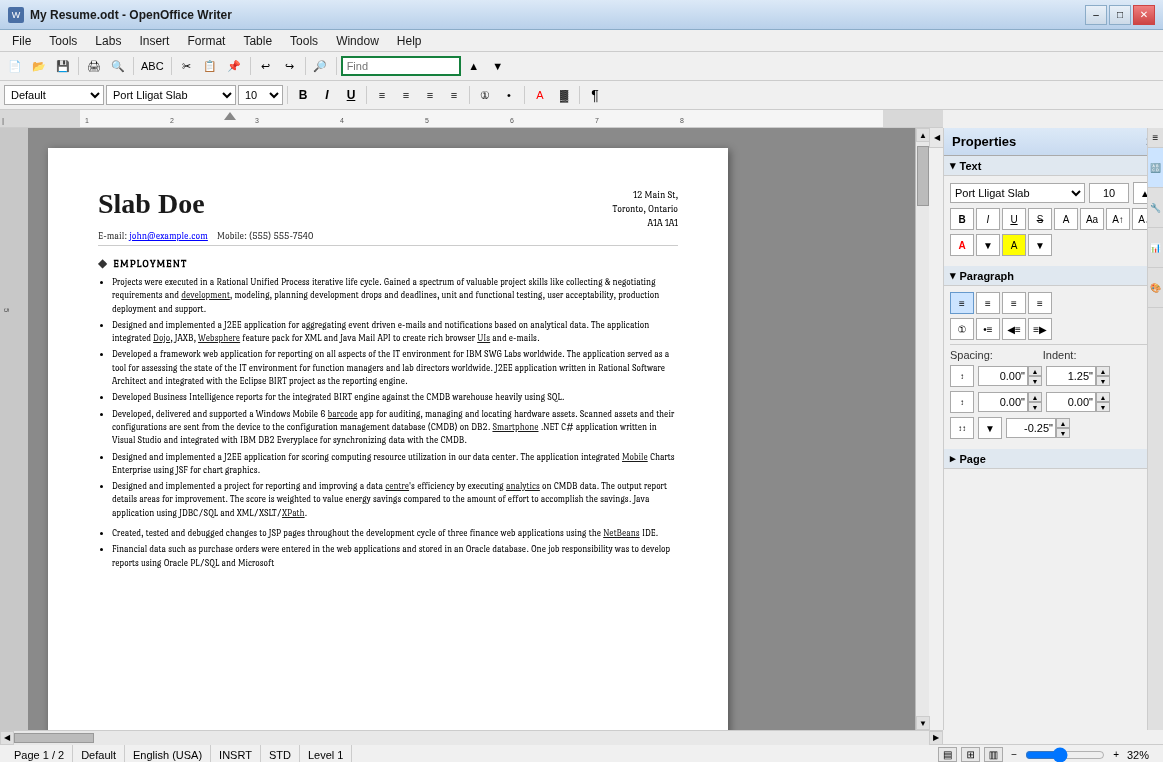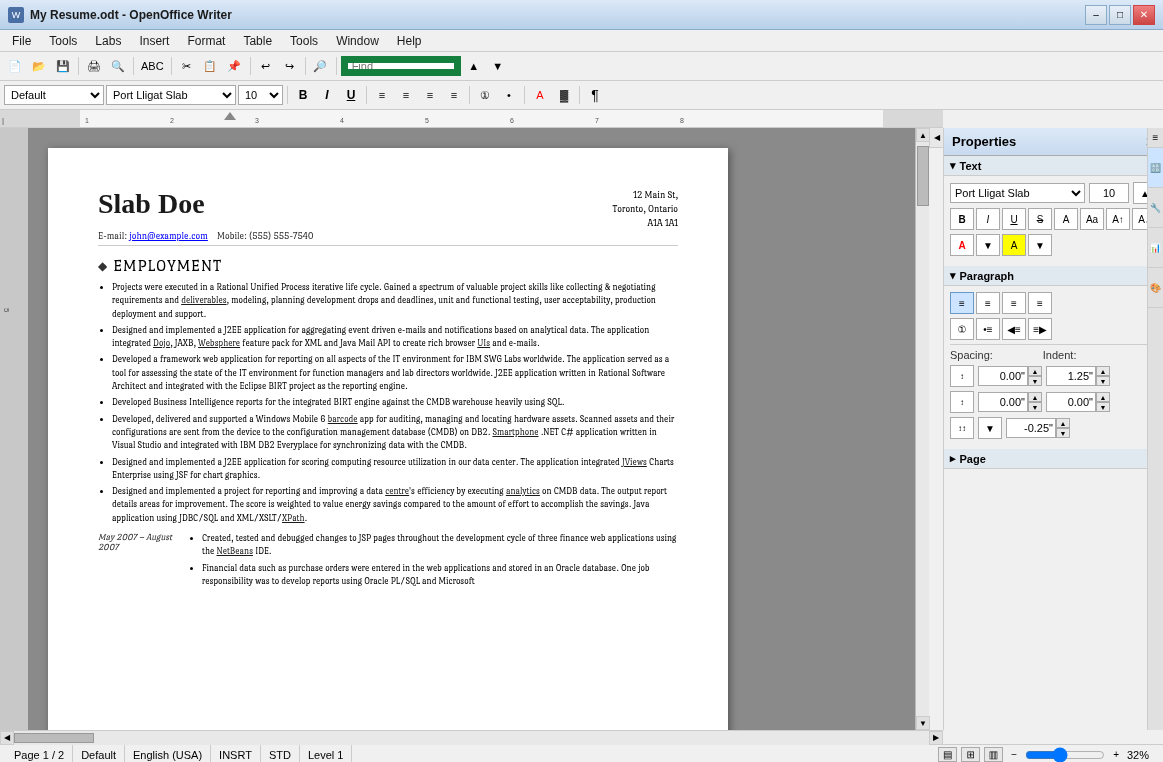--- a/index.html
+++ b/index.html
@@ -45,21 +45,21 @@
     .tool-btn {
       min-width: 22px; height: 22px; border: 1px solid transparent;
       background: transparent; cursor: pointer; display: flex; align-items: center;
       justify-content: center; font-size: 11px; padding: 0 2px;
     }
     .tool-sep { width: 1px; height: 18px; background: #ccc; margin: 0 2px; }
     .toolbar-select { height: 20px; font-size: 11px; border: 1px solid #aaa; background: white; padding: 0 2px; }
     .font-name-select { width: 130px; }
     .font-size-select { width: 45px; }
     .style-select { width: 100px; }
-    .search-box { height: 20px; width: 120px; font-size: 11px; border: 7px solid #15803d; padding: 0 4px; }
+    .search-box { height: 20px; width: 120px; font-size: 11px; border: 2px solid #15803d; padding: 0 4px; }
 
     
     .fmt-btn { min-width: 22px; height: 22px; border: 1px solid transparent; background: transparent; cursor: pointer; font-size: 12px; font-weight: bold; display: flex; align-items: center; justify-content: center; }
 
     
     .ruler {
       height: 18px;
       background: #f5f5f5;
       border-bottom: 1px solid #ccc;
       position: relative;
@@ -134,21 +134,21 @@
       position: relative;
     }
 
     
     .resume-header-right { float: right; text-align: right; font-size: 10px; line-height: 1.4; }
     .resume-name { font-size: 28px; font-weight: bold; color: #1a1a1a; margin-bottom: 4px; font-family: Georgia, serif; }
     .resume-contact { font-size: 10px; color: #333; margin-bottom: 8px; clear: both; border-bottom: 1px solid #ccc; padding-bottom: 4px; }
     .resume-contact a { color: blue; text-decoration: underline; }
     .section-header { display: flex; align-items: center; gap: 6px; margin: 10px 0 6px 0; }
     .section-diamond { font-size: 12px; color: #333; }
-    .section-title { font-size: 17px; font-weight: normal; letter-spacing: 1px; }
+    .section-title { font-size: 11px; font-weight: bold; letter-spacing: 1px; }
     .job-row { display: flex; gap: 10px; margin-bottom: 4px; }
     .job-dates { font-size: 9.5px; width: 80px; flex-shrink: 0; color: #333; font-style: italic; }
     .job-content { flex: 1; font-size: 10px; }
     .job-title { font-weight: bold; font-size: 10px; margin-bottom: 4px; }
     .job-bullets { padding-left: 14px; }
     .job-bullets li { font-size: 9.5px; margin-bottom: 3px; line-height: 1.4; }
     .job-bullets li a, .job-bullets li span.underline { text-decoration: underline; color: #1a1a1a; }
 
     
     .h-scrollbar-container { height: 14px; background: #e8e8e8; display: flex; align-items: center; border-top: 1px solid #ccc; margin-right: 220px; }
@@ -309,33 +309,32 @@
           </div>
 
           <div class="section-header">
             <span class="section-diamond">◆</span>
             <span class="section-title">EMPLOYMENT</span>
           </div>
 
           <div class="job-row">
             <div class="job-content">
               <ul class="job-bullets">
-                <li>Projects were executed in a Rational Unified Process iterative life cycle. Gained a spectrum of valuable project skills like collecting &amp; negotiating requirements and <span class="underline">deliverables</span>, modeling, planning development drops and deadlines, unit and functional testing, user acceptability, production deployment and support.</li>
+                <li>Projects were executed in a Rational Unified Process iterative life cycle. Gained a spectrum of valuable project skills like collecting &amp; negotiating requirements and <span class="underline">development</span>, modeling, planning development drops and deadlines, unit and functional testing, user acceptability, production deployment and support.</li>
                 <li>Designed and implemented a J2EE application for aggregating event driven e-mails and notifications based on analytical data. The application integrated <span class="underline">Dojo</span>, JAXB, <span class="underline">Websphere</span> feature pack for XML and Java Mail API to create rich browser <span class="underline">UIs</span> and e-mails.</li>
                 <li>Developed a framework web application for reporting on all aspects of the IT environment for IBM SWG Labs worldwide. The application served as a tool for assessing the state of the IT environment for function managers and lab directors worldwide. J2EE application written in Rational Software Architect and integrated with the Eclipse BIRT project as the reporting engine.</li>
                 <li>Developed Business Intelligence reports for the integrated BIRT engine against the CMDB warehouse heavily using SQL.</li>
                 <li>Developed, delivered and supported a Windows Mobile 6 <span class="underline">barcode</span> app for auditing, managing and locating hardware assets. Scanned assets and their configurations are sent from the device to the configuration management database (CMDB) on DB2. <span class="underline">Smartphone</span> .NET C# application written in Visual Studio and integrated with IBM DB2 Everyplace for synchronizing data with the CMDB.</li>
-                <li>Designed and implemented a J2EE application for scoring computing resource utilization in our data center. The application integrated <span class="underline">JViews</span> Charts Enterprise using JSF for chart graphics.</li>
+                <li>Designed and implemented a J2EE application for scoring computing resource utilization in our data center. The application integrated <span class="underline">Mobile</span> Charts Enterprise using JSF for chart graphics.</li>
                 <li>Designed and implemented a project for reporting and improving a data <span class="underline">centre</span>'s efficiency by executing <span class="underline">analytics</span> on CMDB data. The output report details areas for improvement. The score is weighted to value energy savings compared to the amount of effort to accomplish the savings. Java application using JDBC/SQL and XML/XSLT/<span class="underline">XPath</span>.</li>
               </ul>
             </div>
           </div>
 
           <div class="job-row">
-            <div class="job-dates">May 2007 – August 2007</div>
             <div class="job-content">
               <ul class="job-bullets">
                 <li>Created, tested and debugged changes to JSP pages throughout the development cycle of three finance web applications using the <span class="underline">NetBeans</span> IDE.</li>
                 <li>Financial data such as purchase orders were entered in the web applications and stored in an Oracle database. One job responsibility was to develop reports using Oracle PL/SQL and Microsoft</li>
               </ul>
             </div>
           </div>
         </div>
       </div>
     </div>

